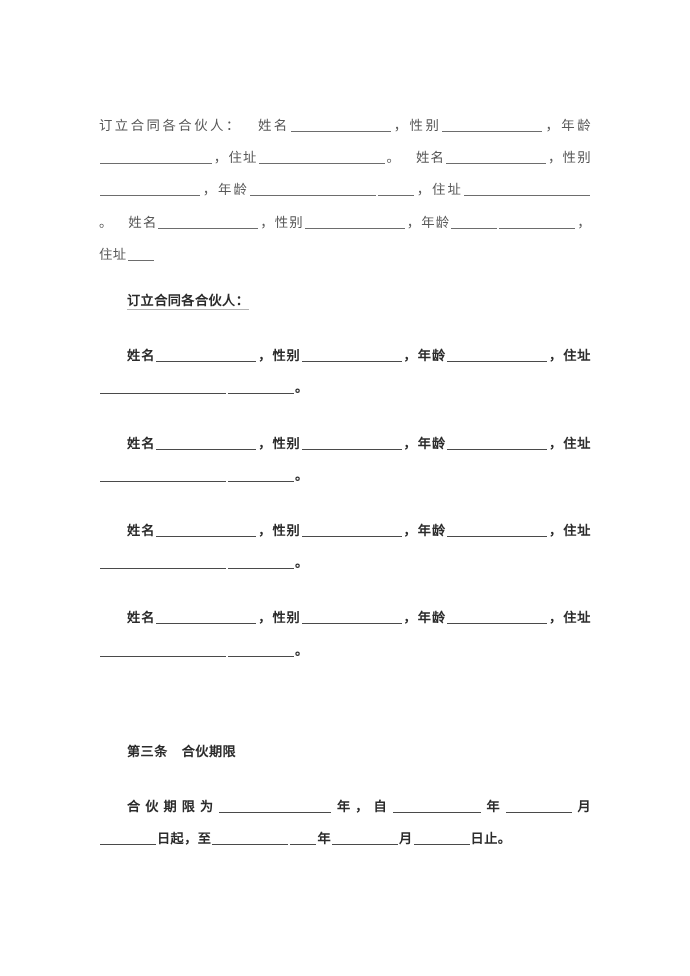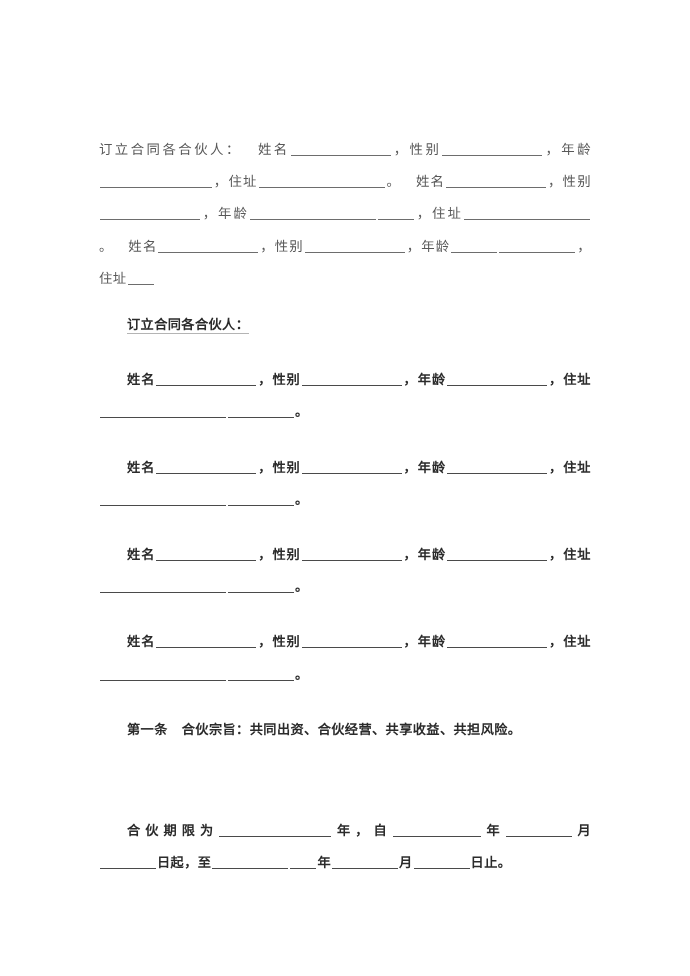--- a/index.html
+++ b/index.html
@@ -21,21 +21,20 @@
     height: 976px;
     background: #ffffff;
     box-sizing: border-box;
   }
 
   .doc-body {
     position: absolute;
     left: 99px;
     top: 110px;
     width: 492px;
-    margin-top: 24px;
   }
 
   
   .para {
     margin: 0;
     padding: 0;
     font-size: 13.6px;
     line-height: 32.2px;
     letter-spacing: 0.4px;
     text-align: justify;
@@ -126,26 +125,26 @@
     <div class="gap"></div>
 
     <p class="para heavy indent"><span>姓名</span><span class="blank w8"></span><span>，</span><span>性别</span><span class="blank w8"></span><span>，</span><span>年龄</span><span class="blank w8"></span><span>，</span><span>住址</span><span class="blank w10"></span><span class="blank w5"></span><span>。</span></p>
 
     <div class="gap"></div>
 
     <p class="para heavy indent"><span>姓名</span><span class="blank w8"></span><span>，</span><span>性别</span><span class="blank w8"></span><span>，</span><span>年龄</span><span class="blank w8"></span><span>，</span><span>住址</span><span class="blank w10"></span><span class="blank w5"></span><span>。</span></p>
 
     <div class="gap"></div>
 
-    <p class="para heavy indent"><span>第一条</span><span class="sp-wide"></span><span>合伙宗旨：</span><span>共同出资、合伙经营、共享收益、共担风险。</span></p>
 
     <div class="gap"></div>
 
 
     <div class="gap"></div>
 
+    <p class="para heavy indent"><span>第三条</span><span class="sp-wide"></span><span>合伙期限</span></p>
 
     <div class="gap"></div>
 
     <p class="para heavy indent"><span>合伙期限为</span><span class="blank w9"></span><span>年</span><span>，</span><span>自</span><span class="blank w7"></span><span>年</span><span class="blank w5"></span><span>月</span><span class="blank w4"></span><span>日起</span><span>，</span><span>至</span><span class="blank w6"></span><span class="blank w1"></span><span>年</span><span class="blank w5"></span><span>月</span><span class="blank w4"></span><span>日止</span><span>。</span></p>
 
   </div>
 </div>
 
 </body></html>

